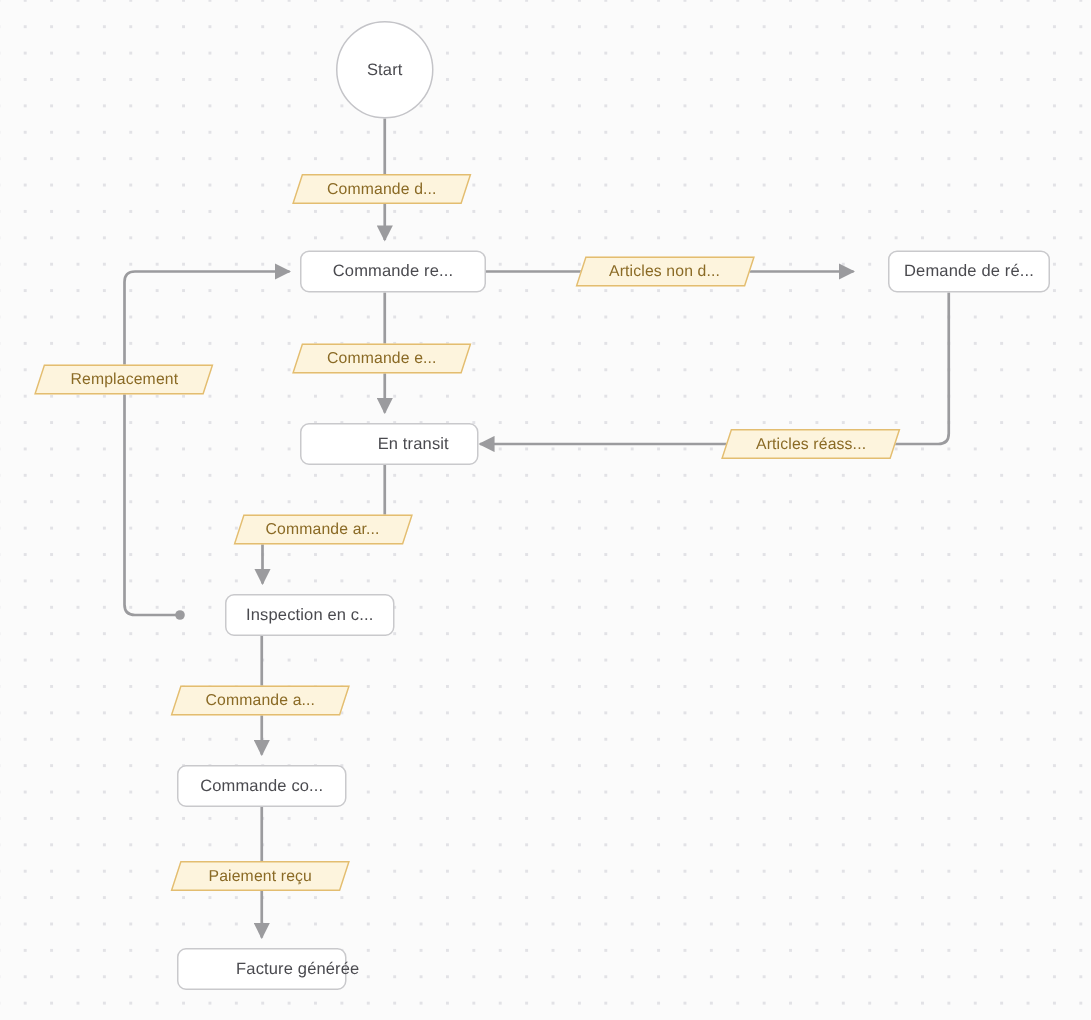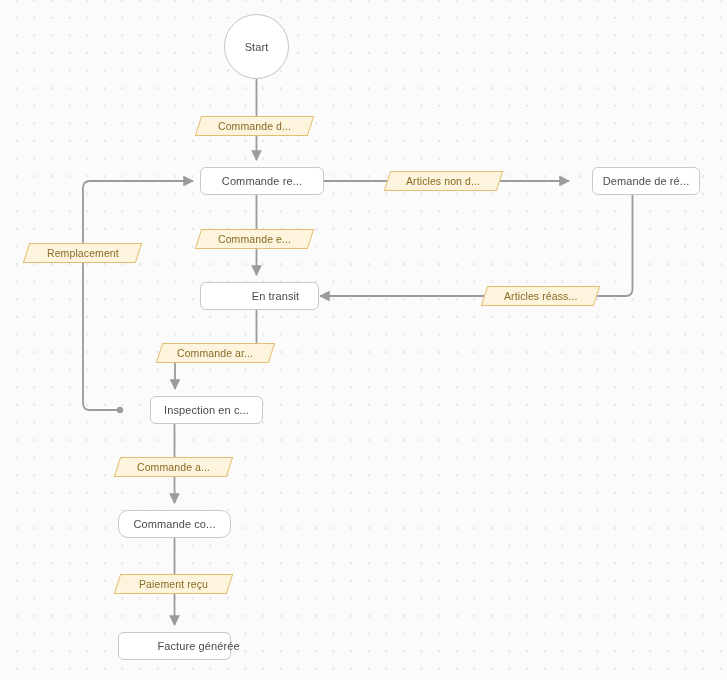--- a/index.html
+++ b/index.html
@@ -101,21 +101,21 @@
       </div>
       <div class="node" style="left: 592px; top: 167px; width: 108px; height: 28px;">
         <span>Demande de ré...</span>
       </div>
       <div class="node" style="left: 200px; top: 282px; width: 119px; height: 28px; padding-left: 32px;">
         <span>En transit</span>
       </div>
       <div class="node" style="left: 118px; top: 396px; width: 113px; height: 28px; margin-left: 32px;">
         <span>Inspection en c...</span>
       </div>
-      <div class="node" style="left: 118px; top: 510px; width: 113px; height: 28px; border-radius: 10px;">
+      <div class="node" style="left: 118px; top: 510px; width: 113px; height: 28px;">
         <span>Commande co...</span>
       </div>
       <div class="node" style="left: 118px; top: 632px; width: 113px; height: 28px; padding-left: 48px;">
         <span>Facture générée</span>
       </div>
     </div>
   <div id="label-layer">
       <div class="label" style="left: 198px; top: 116px; width: 113px; height: 20px;">
         <span>Commande d...</span>
       </div>

